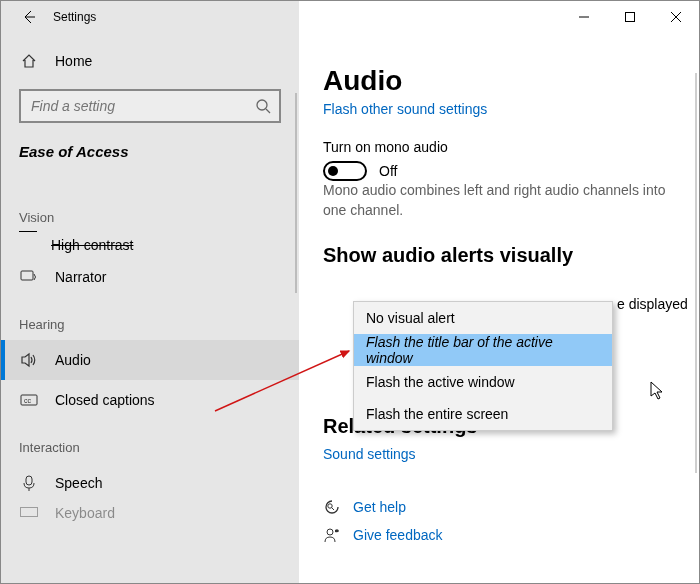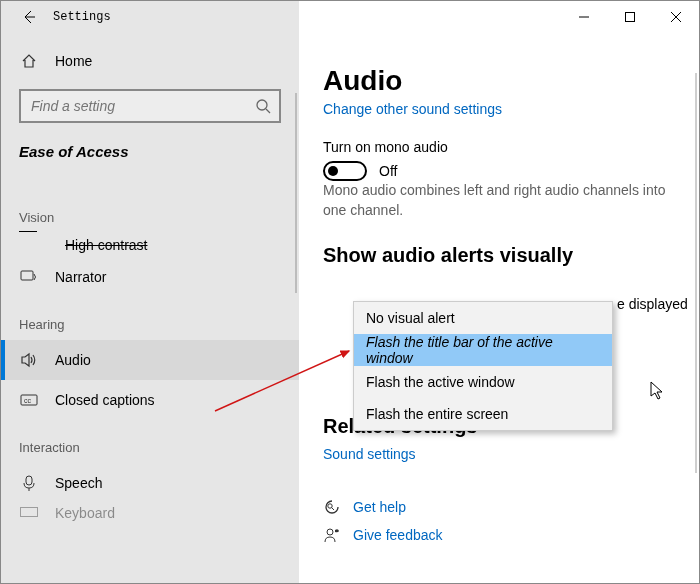--- a/index.html
+++ b/index.html
@@ -13,21 +13,20 @@
     height: 584px;
     overflow: hidden;
     position: relative;
     border: 1px solid #888;
   }
   .titlebar {
     height: 32px;
     display: flex;
     align-items: flex-start;
     background: #e6e6e6;
-    font-family: Liberation Mono, monospace;
   }
   .titlebar-left {
     width: 298px;
     height: 100%;
     display: flex;
     align-items: center;
     padding-left: 18px;
     background: #e6e6e6;
   }
   .titlebar-right {
@@ -105,21 +104,21 @@
   }
   .search-input {
     flex:1; border:none; outline:none;
     background: transparent;
     font-size: 14px; color:#666;
     font-style: italic;
   }
   .cut-item {
     height: 24px;
     display:flex; align-items:center;
-    padding-left: 64px;
+    padding-left: 50px;
     font-size:14px;
     color:#000;
     position:relative;
   }
   .cut-item::before {
     content:"";
     position:absolute;
     left: 18px; top: -2px;
     width: 18px; height:1px; background:#000;
   }
@@ -329,21 +328,21 @@
           </svg>
       </span>
       <span>Keyboard</span>
     </div>
 
     <div class="scroll-track"></div>
   </div>
 
   <div class="main">
     <h1>Audio</h1>
-    <div class="link">Change other sound settings</div>
+    <div class="link">Flash other sound settings</div>
 
     <div class="label">Turn on mono audio</div>
     <div class="toggle-row">
       <div class="toggle">
         <div class="toggle-thumb"></div>
       </div>
       <span>Off</span>
     </div>
     <div class="desc">Mono audio combines left and right audio channels into one channel.</div>
 

